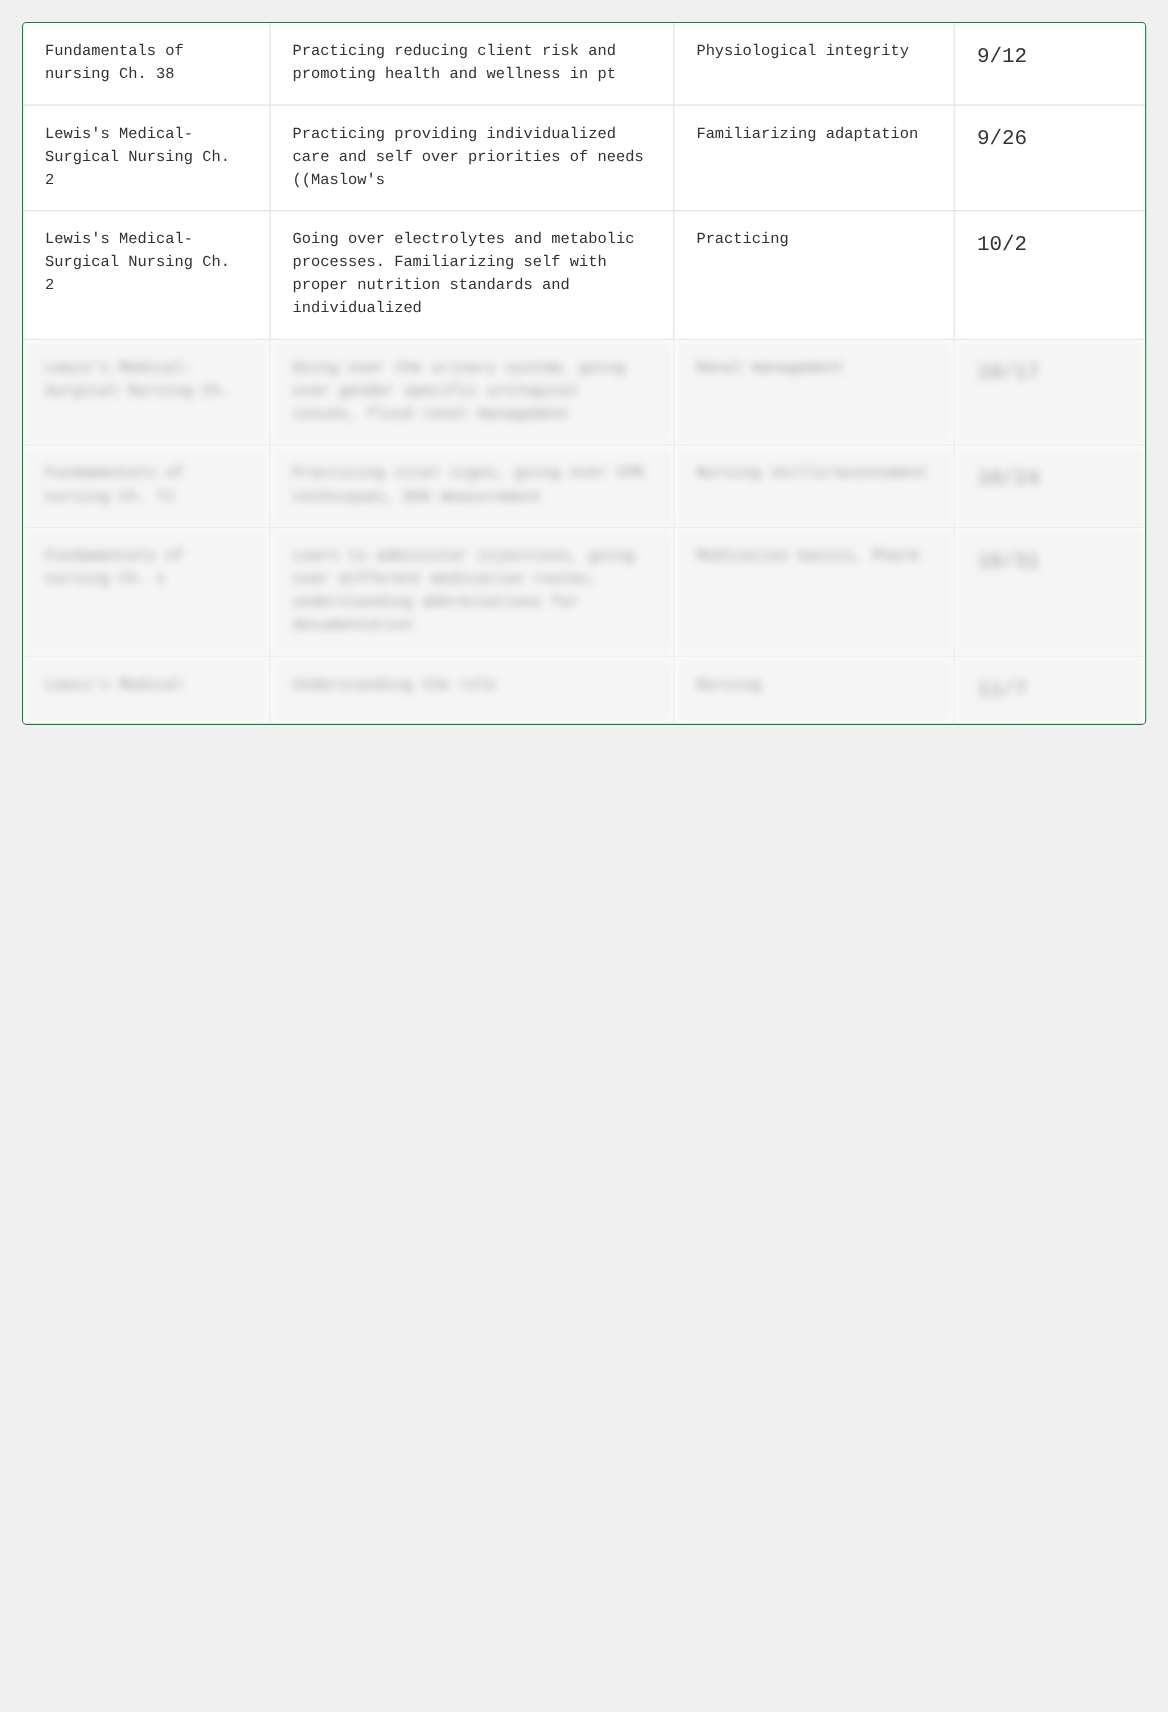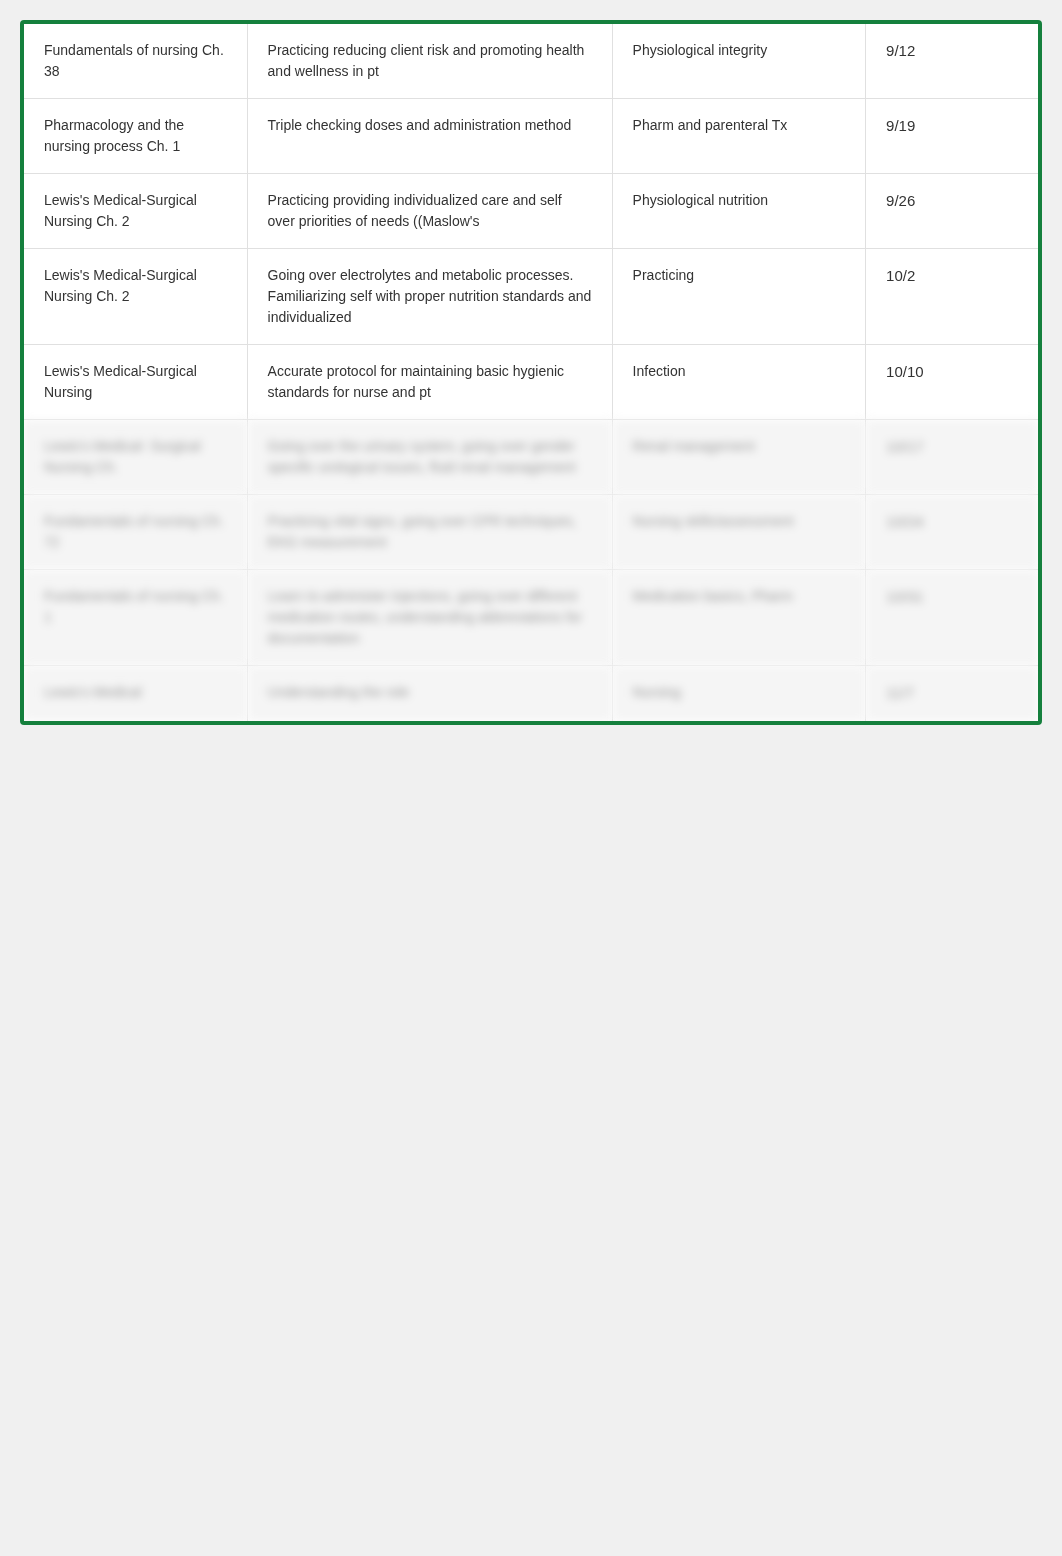--- a/index.html
+++ b/index.html
@@ -7,21 +7,22 @@
       background: #f0f0f0;
       font-family: Arial, sans-serif;
       font-size: 14px;
       color: #333;
       padding: 20px;
     }
     .table-wrapper {
       background: #fff;
       border-radius: 4px;
       overflow: hidden;
-      border: 4px solid #15803d;
+      border: 1px solid #15803d;
+      font-family: Liberation Mono, monospace;
     }
     table {
       width: 100%;
       border-collapse: collapse;
     }
     td {
       padding: 16px 20px;
       vertical-align: top;
       border-bottom: 1px solid #e0e0e0;
       border-right: 1px solid #e0e0e0;
@@ -37,58 +38,46 @@
     td:nth-child(2) { width: 36%; margin-left: 14px; }
     td:nth-child(3) { width: 25%; }
     td:nth-child(4) { width: 17%; }
     .blurred {
       filter: blur(4px);
       color: #999;
       background: #f5f5f5;
       user-select: none;
     }
     .date-cell {
-      font-size: 15px;
+      font-size: 19px;
     }
   </style>
 </head>
 <body>
 
 <div class="table-wrapper">
   <table>
     <tbody id="table-body">
         <tr>
           <td>Fundamentals of nursing Ch. 38</td>
           <td>Practicing reducing client risk and promoting health and wellness in pt</td>
           <td>Physiological integrity</td>
           <td class="date-cell">9/12</td>
         </tr>
         <tr>
-          <td>Pharmacology and the nursing process Ch. 1</td>
-          <td>Triple checking doses and administration method</td>
-          <td>Pharm and parenteral Tx</td>
-          <td class="date-cell">9/19</td>
-        </tr>
-        <tr>
           <td>Lewis's Medical-Surgical Nursing Ch. 2</td>
           <td>Practicing providing individualized care and self over priorities of needs ((Maslow's</td>
-          <td>Physiological nutrition</td>
+          <td>Familiarizing adaptation</td>
           <td class="date-cell">9/26</td>
         </tr>
         <tr>
           <td>Lewis's Medical-Surgical Nursing Ch. 2</td>
           <td>Going over electrolytes and metabolic processes. Familiarizing self with proper nutrition standards and individualized</td>
           <td>Practicing</td>
           <td class="date-cell">10/2</td>
-        </tr>
-        <tr>
-          <td>Lewis's Medical-Surgical Nursing</td>
-          <td>Accurate protocol for maintaining basic hygienic standards for nurse and pt</td>
-          <td>Infection</td>
-          <td class="date-cell">10/10</td>
         </tr>
         <tr>
           <td class="blurred">Lewis's Medical- Surgical Nursing Ch.</td>
           <td class="blurred">Going over the urinary system, going over gender specific urological issues, fluid renal management</td>
           <td class="blurred">Renal management</td>
           <td class="blurred date-cell">10/17</td>
         </tr>
         <tr>
           <td class="blurred">Fundamentals of nursing Ch. 72</td>
           <td class="blurred">Practicing vital signs, going over CPR techniques, EKG measurement</td>

